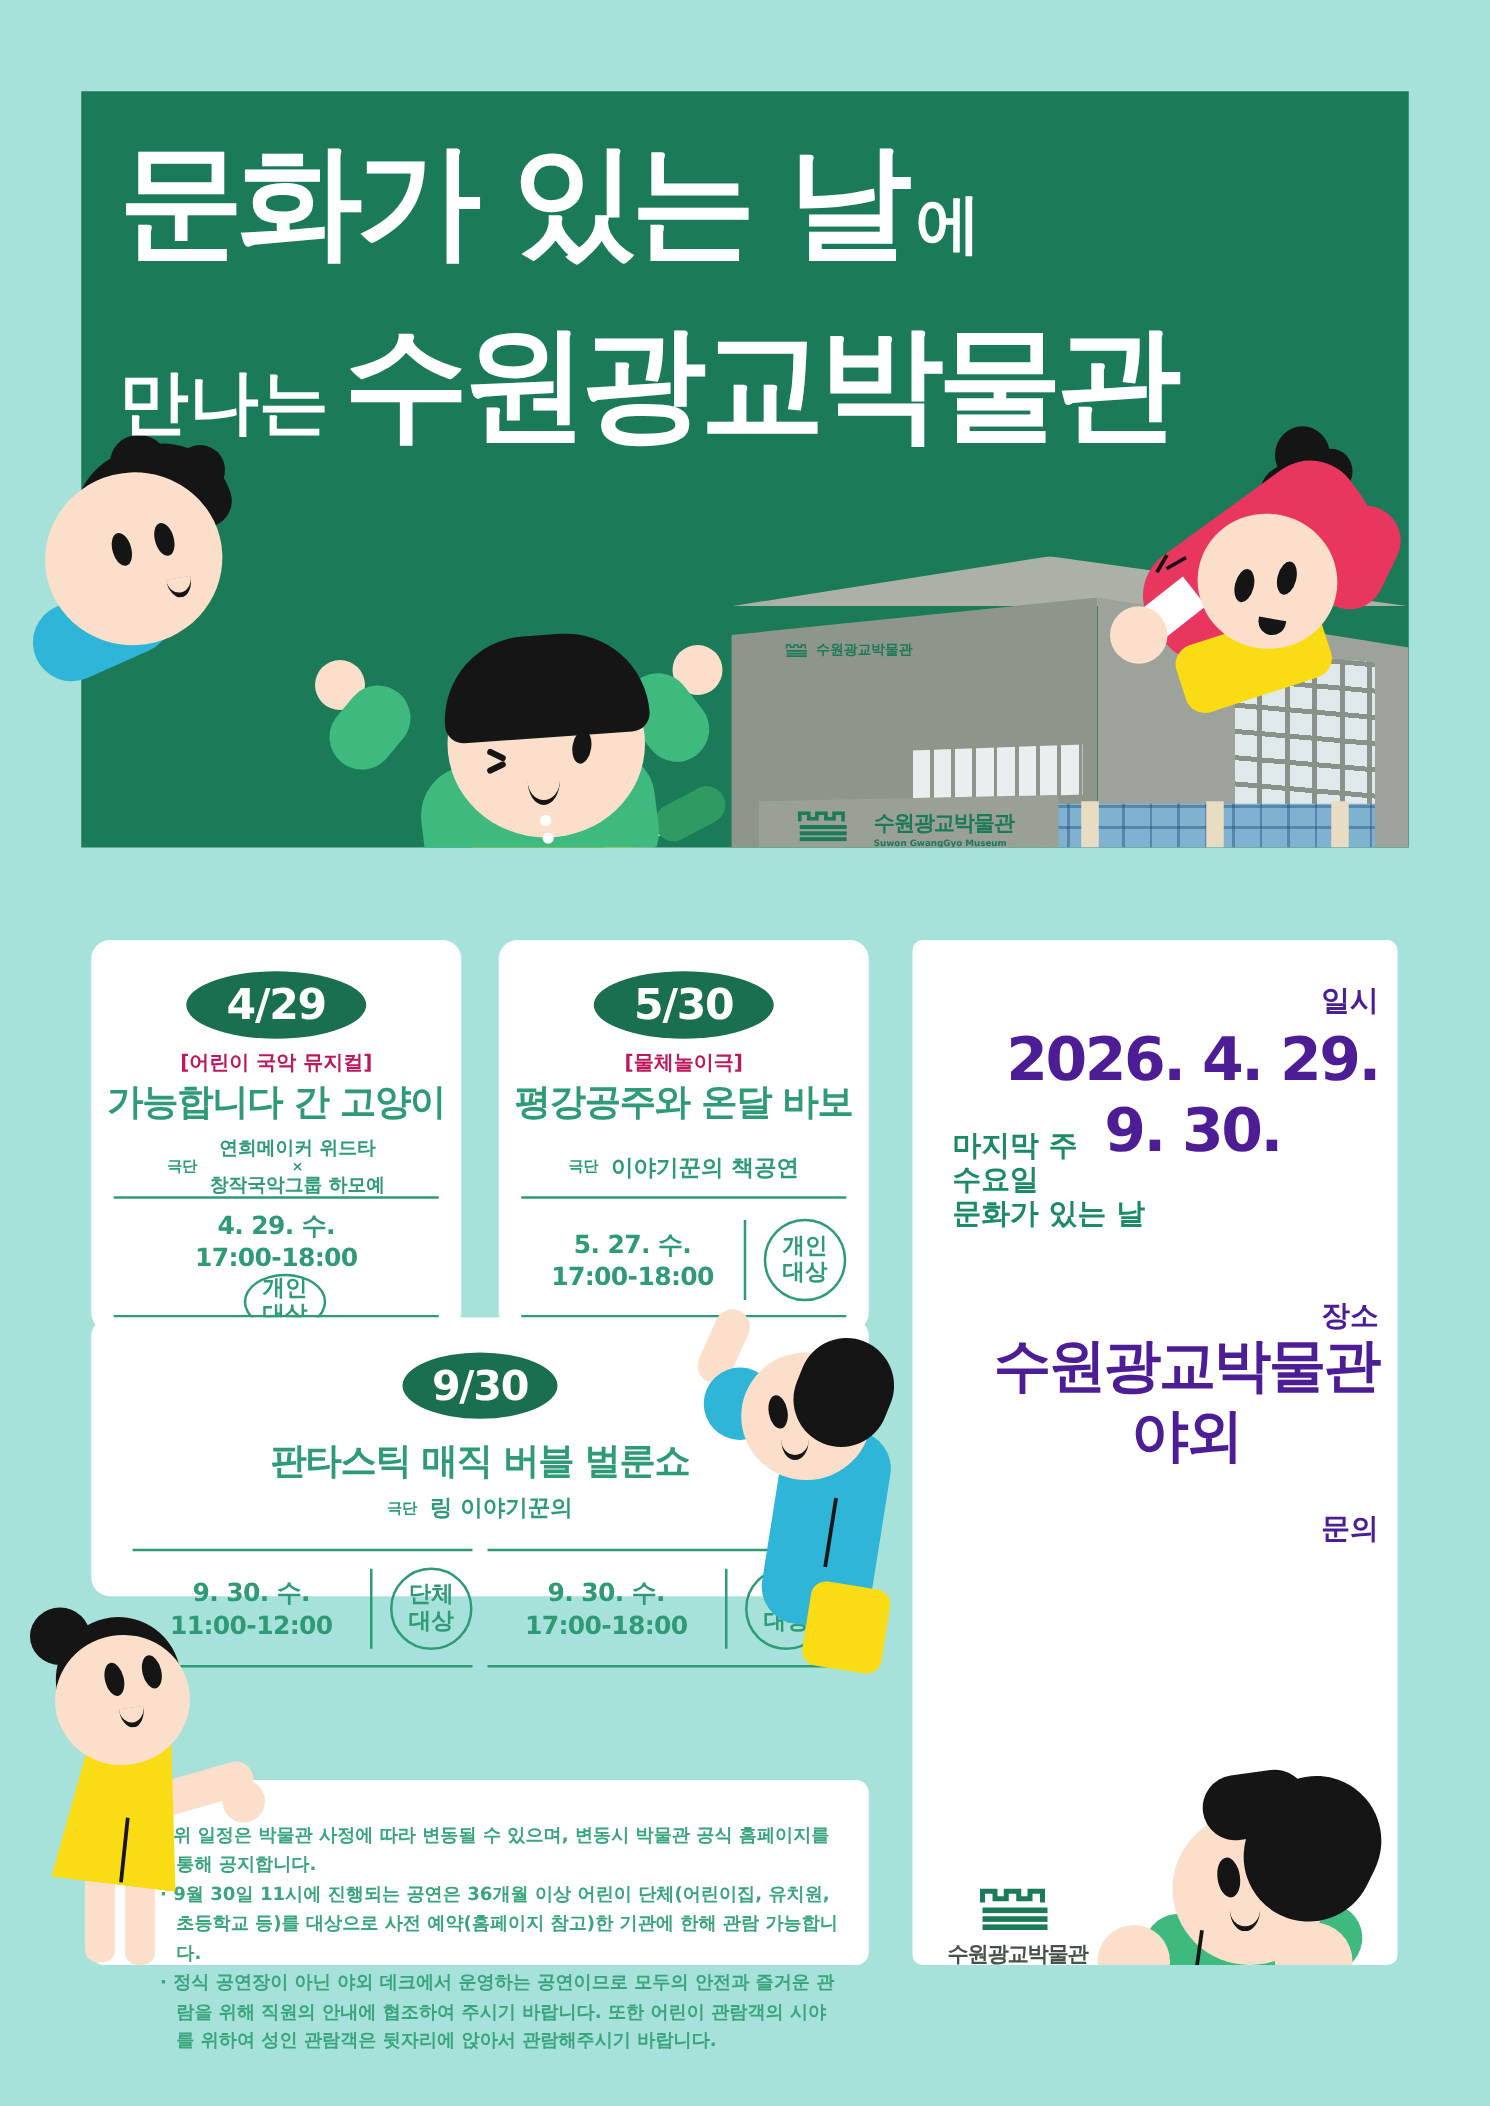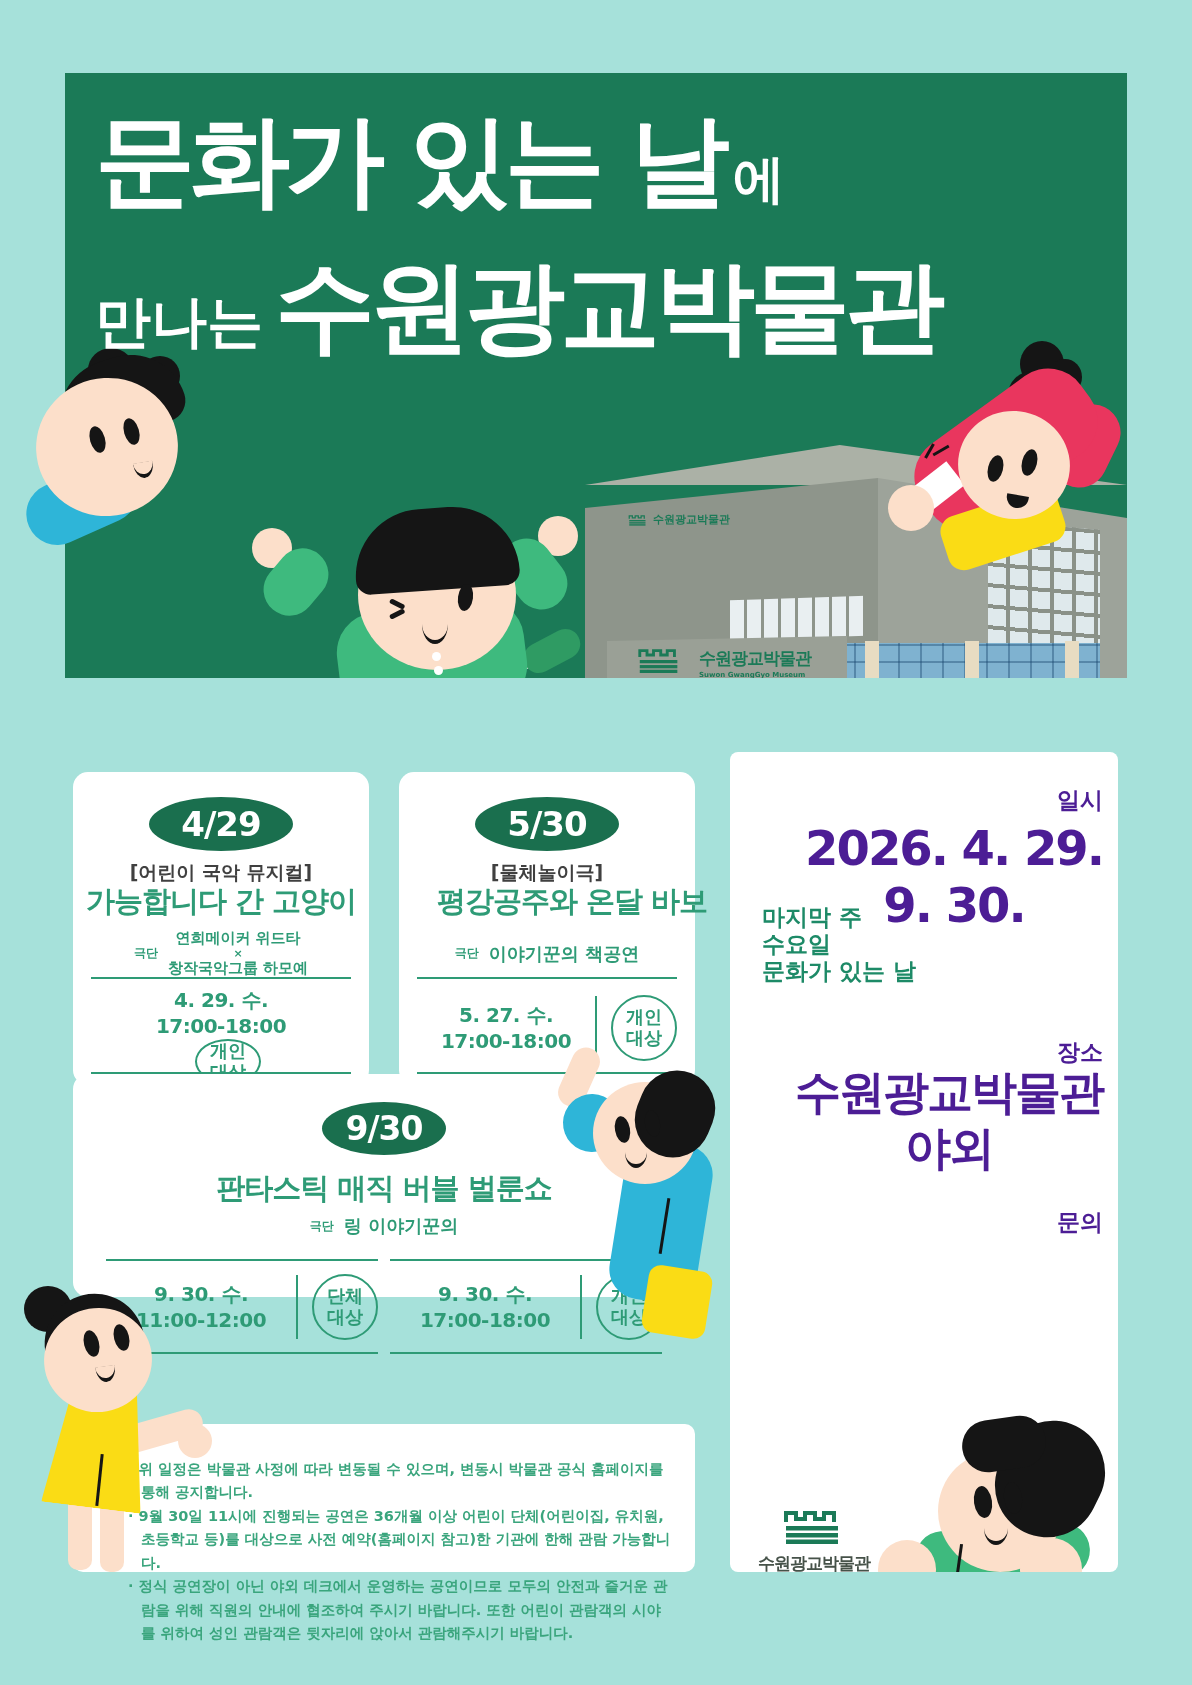--- a/index.html
+++ b/index.html
@@ -34,25 +34,25 @@
                           repeating-linear-gradient(90deg,rgba(25,70,110,.4) 0 2px,transparent 2px 22px);}
   .b-col{position:absolute;top:568px;width:14px;height:37px;background:#e8dcc2;z-index:4;}
   .ent-sign{position:absolute;left:542px;top:563px;width:240px;height:42px;background:#9aa096;z-index:5;
             clip-path:polygon(0 12%,100% 0,100% 100%,0 100%);}
   .ent-sign .ent-txt{position:absolute;left:92px;top:11px;color:#1b7a57;}
   .ent-txt .kr{font-size:17px;font-weight:800;letter-spacing:-1px;}
   .ent-txt .en{font-size:7px;font-weight:600;margin-top:1px;}
   .ent-logo{position:absolute;left:26px;top:11px;}
 
   
-  .card{position:absolute;background:#fff;border-radius:15px;z-index:3;margin-top:20px;}
+  .card{position:absolute;background:#fff;border-radius:15px;z-index:3;}
   .badge{position:absolute;left:50%;transform:translateX(-50%);background:#1a6f4e;color:#fff;
          border-radius:50%;display:flex;align-items:center;justify-content:center;
          font-weight:800;letter-spacing:-1px;}
-  .cat{position:absolute;width:100%;text-align:center;color:#404040;font-size:19px;font-weight:700;}
+  .cat{position:absolute;width:100%;text-align:center;color:#be185d;font-size:16px;font-weight:700;}
   .ev-title{position:absolute;width:100%;text-align:center;color:#2e9b76;font-size:29px;font-weight:800;letter-spacing:-1px;}
   .troupe{position:absolute;left:0;width:100%;display:flex;justify-content:center;align-items:center;gap:10px;color:#2e9b76;}
   .troupe .lbl{font-size:12px;font-weight:700;align-self:center;}
   .troupe .names{text-align:center;font-size:15px;font-weight:800;line-height:1.25;}
   .troupe .names .x{font-size:11px;font-weight:700;line-height:1;}
   .troupe .one{font-size:18px;font-weight:800;}
   .hr{position:absolute;height:2px;background:#2e9b76;}
   .srow{position:absolute;display:flex;align-items:center;}
   .stext{flex:1;text-align:center;color:#2e9b76;font-weight:700;font-size:20px;line-height:1.3;letter-spacing:-0.5px;}
   .vline{width:2px;height:64px;background:#2e9b76;}
@@ -214,21 +214,21 @@
         <div>개인</div>
         <div>대상</div>
       </div>
     </div>
     <div class="hr" style="top:300px;left:18px;right:18px;"></div>
   </div>
 
   <div class="card" style="left:399px;top:752px;width:296px;height:313px;">
     <div class="badge" style="top:25px;width:144px;height:54px;font-size:34px;">5/30</div>
     <div class="cat" style="top:88px;">[물체놀이극]</div>
-    <div class="ev-title" style="top:110px;padding-left:25px;">평강공주와 온달 바보</div>
+    <div class="ev-title" style="top:110px;">평강공주와 온달 바보</div>
     <div class="troupe" style="top:158px;height:47px;">
       <span class="lbl">극단</span>
       <span class="one">이야기꾼의 책공연</span>
     </div>
     <div class="hr" style="top:205px;left:18px;right:18px;"></div>
     <div class="srow" style="top:215px;left:18px;right:18px;height:82px;">
       <div class="stext">
         <div>5. 27. 수.</div>
         <div>17:00-18:00</div>
       </div>

